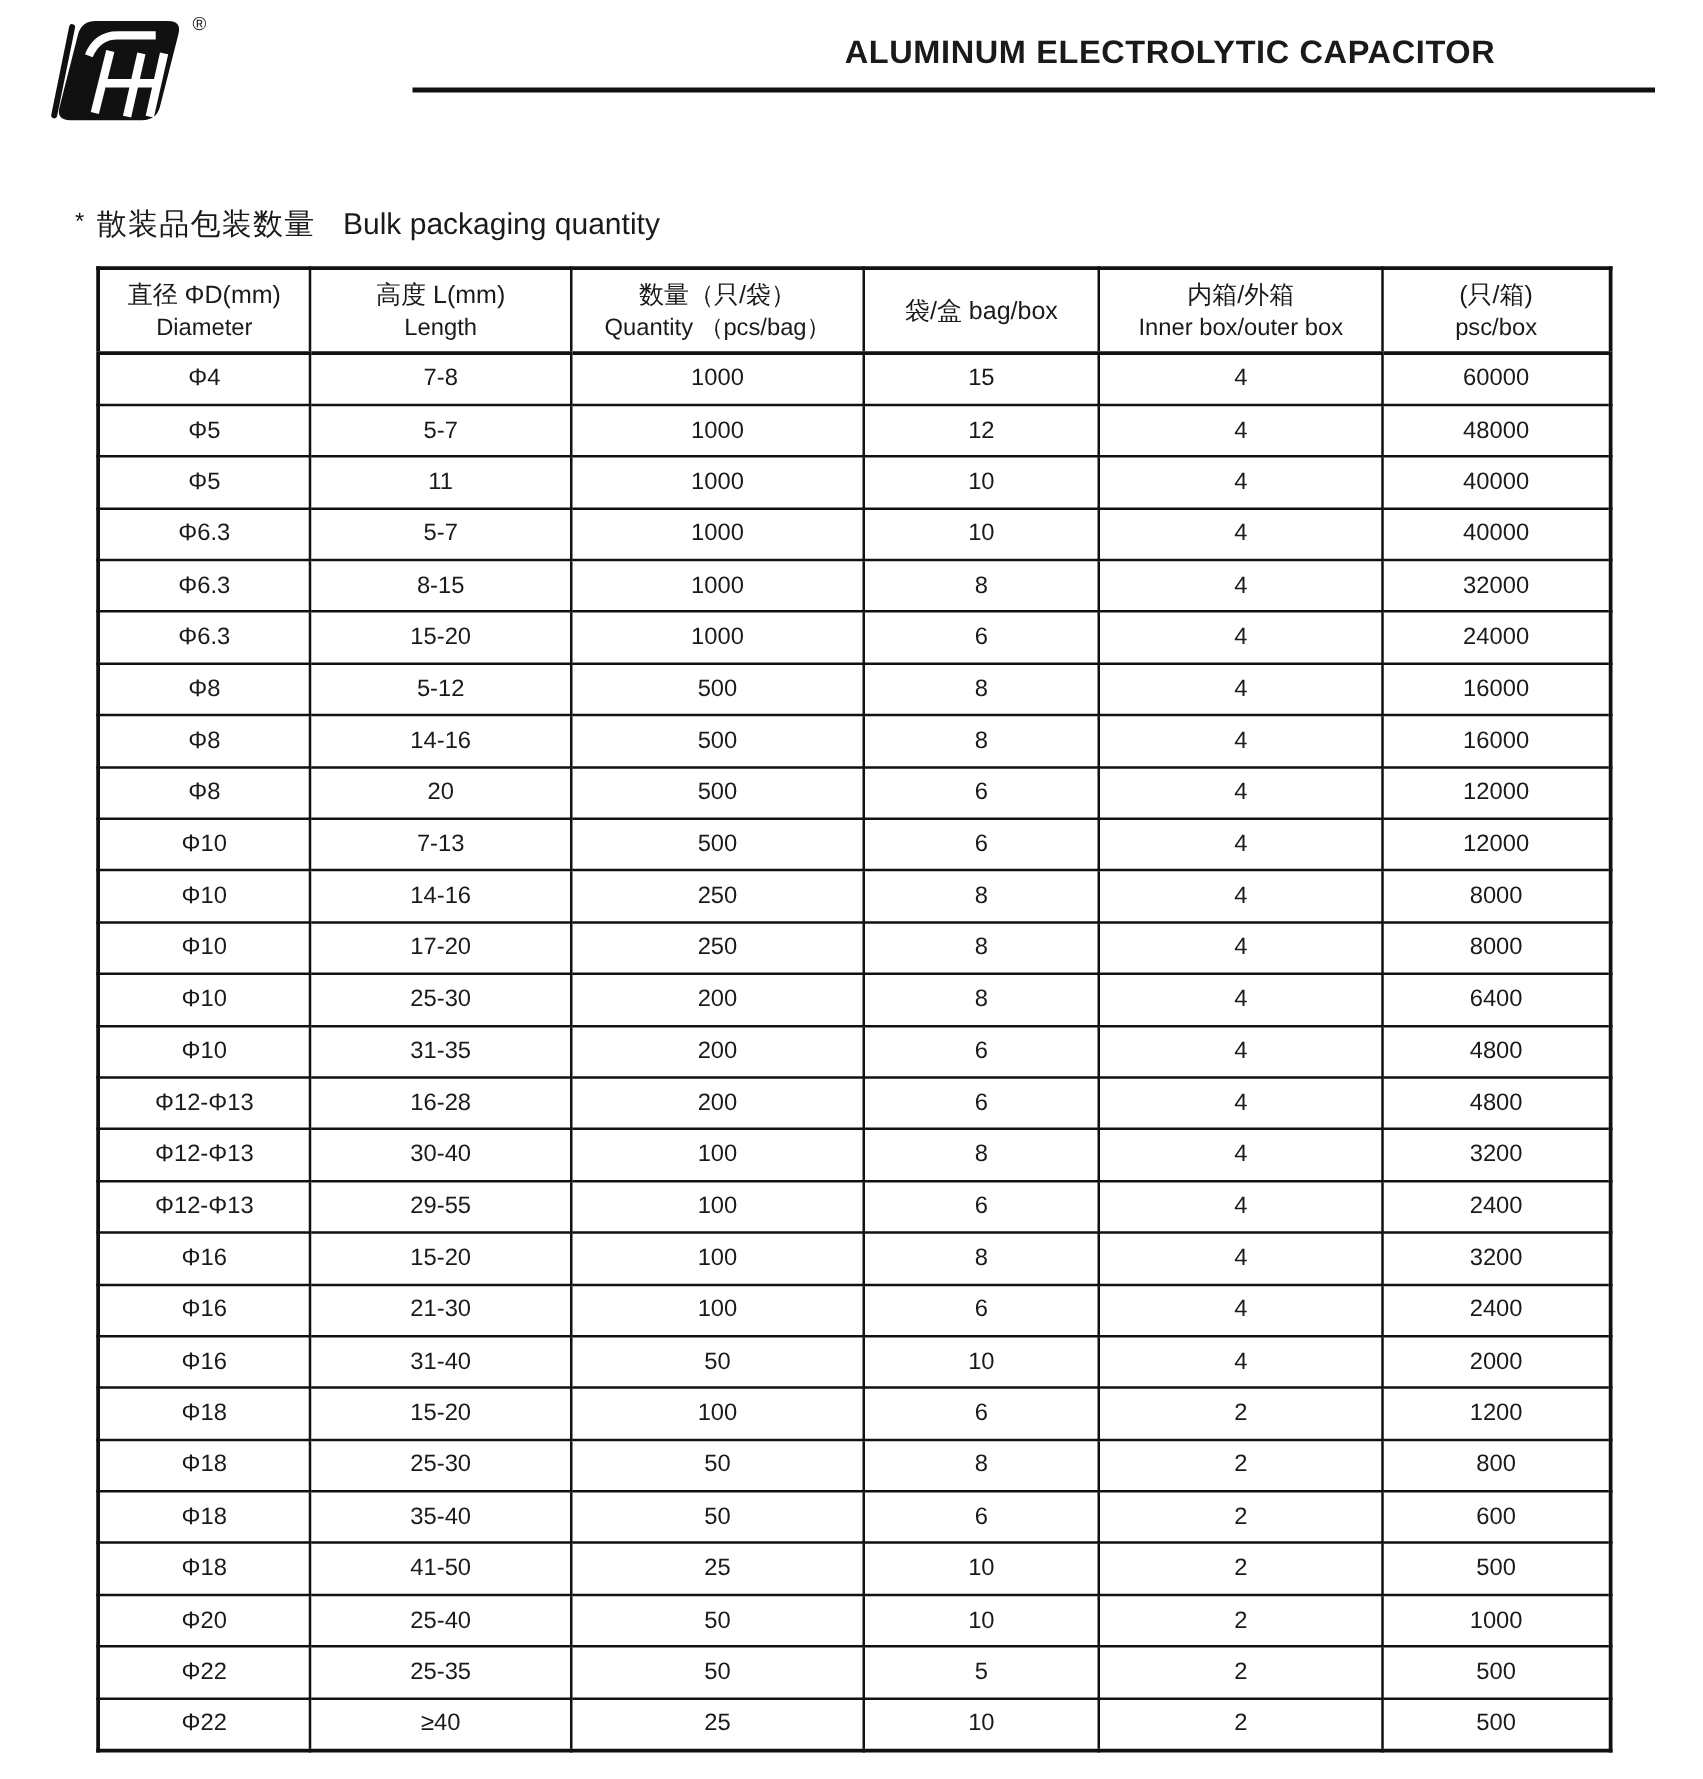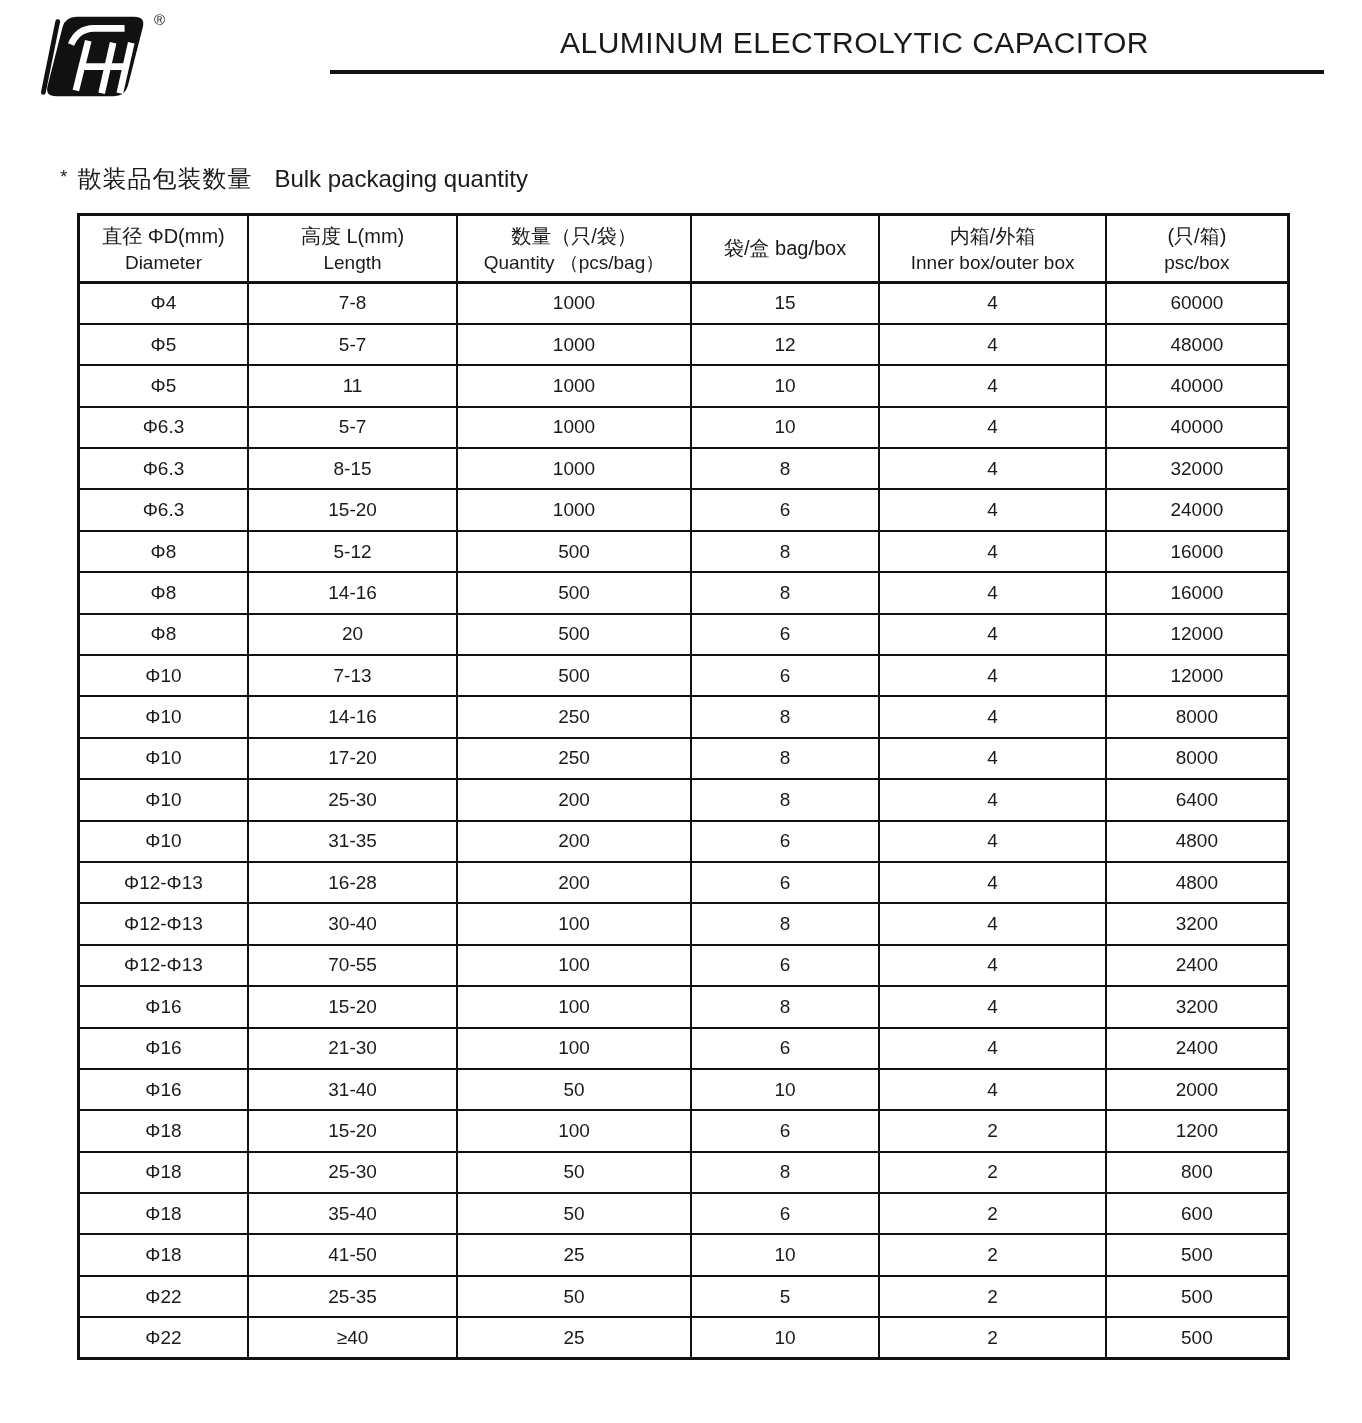--- a/index.html
+++ b/index.html
@@ -16,21 +16,21 @@
   
   .logo-wrap { position:absolute; left:34px; top:14px; display:flex; align-items:flex-start; }
   .logo-mark { width:120px; height:86px; display:block; }
   .reg-mark { font-size:15px; line-height:1; margin:-2px 0 0 0; font-weight:normal; }
   .brand-text { margin-left:16px; padding-top:16px; line-height:1.05; }
   .brand-cn { font-size:33px; font-weight:bold; letter-spacing:3px; white-space:nowrap; }
   .brand-en { font-size:25px; font-weight:normal; letter-spacing:5px; white-space:nowrap; margin-top:1px; }
 
   .doc-title {
     position:absolute; top:26px; left:560px; right:50px;
-    font-size:30px; font-weight:normal;
+    text-align:center; font-size:26px; font-weight:bold;
     letter-spacing:0.5px; white-space:nowrap;
   }
   .title-rule { position:absolute; left:330px; right:38px; top:70px; height:4px; background:#111; }
 
   
   .section-title { position:absolute; left:60px; top:163px; display:flex; align-items:baseline; font-size:24px; }
   .section-marker { font-size:19px; margin-right:10px; transform:translateY(-4px); }
   .section-cn { letter-spacing:1px; }
   .section-en { margin-left:22px; }
 
@@ -237,21 +237,21 @@
         <tr>
           <td>Φ12-Φ13</td>
           <td>30-40</td>
           <td>100</td>
           <td>8</td>
           <td>4</td>
           <td>3200</td>
         </tr>
         <tr>
           <td>Φ12-Φ13</td>
-          <td>70-55</td>
+          <td>29-55</td>
           <td>100</td>
           <td>6</td>
           <td>4</td>
           <td>2400</td>
         </tr>
         <tr>
           <td>Φ16</td>
           <td>15-20</td>
           <td>100</td>
           <td>8</td>
@@ -300,20 +300,28 @@
         </tr>
         <tr>
           <td>Φ18</td>
           <td>41-50</td>
           <td>25</td>
           <td>10</td>
           <td>2</td>
           <td>500</td>
         </tr>
         <tr>
+          <td>Φ20</td>
+          <td>25-40</td>
+          <td>50</td>
+          <td>10</td>
+          <td>2</td>
+          <td>1000</td>
+        </tr>
+        <tr>
           <td>Φ22</td>
           <td>25-35</td>
           <td>50</td>
           <td>5</td>
           <td>2</td>
           <td>500</td>
         </tr>
         <tr>
           <td>Φ22</td>
           <td>≥40</td>

